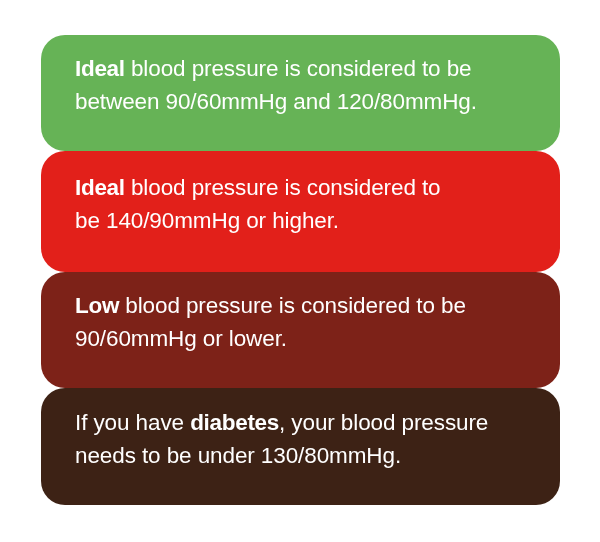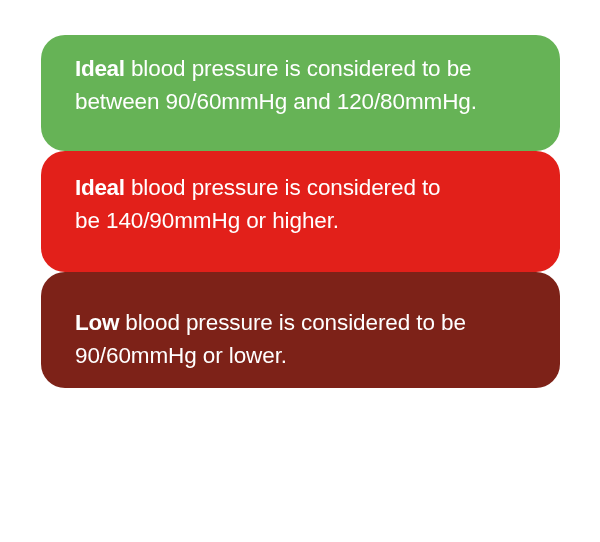--- a/index.html
+++ b/index.html
@@ -62,19 +62,23 @@
   <div class="info-card card-ideal" style="background-color: rgb(102, 179, 86);">
     <div class="card-text"><b>Ideal</b><span> blood pressure is considered to be
 between 90/60mmHg and 120/80mmHg.</span></div>
   </div>
 
   <div class="info-card card-high" style="background-color: rgb(226, 32, 26);">
     <div class="card-text"><b>Ideal</b><span> blood pressure is considered to
 be 140/90mmHg or higher.</span></div>
   </div>
 
-  <div class="info-card card-low" style="background-color: rgb(125, 34, 24); justify-content: flex-end;">
+  <div class="info-card card-low" style="background-color: rgb(125, 34, 24);">
     <div class="card-text"><b>Low</b><span> blood pressure is considered to be
 90/60mmHg or lower.</span></div>
   </div>
 
+  <div class="info-card card-diabetes" style="background-color: rgb(61, 34, 21);">
+    <div class="card-text"><span>If you have </span><b>diabetes</b><span>, your blood pressure
+needs to be under 130/80mmHg.</span></div>
+  </div>
 
 </div>
 
 </body></html>

